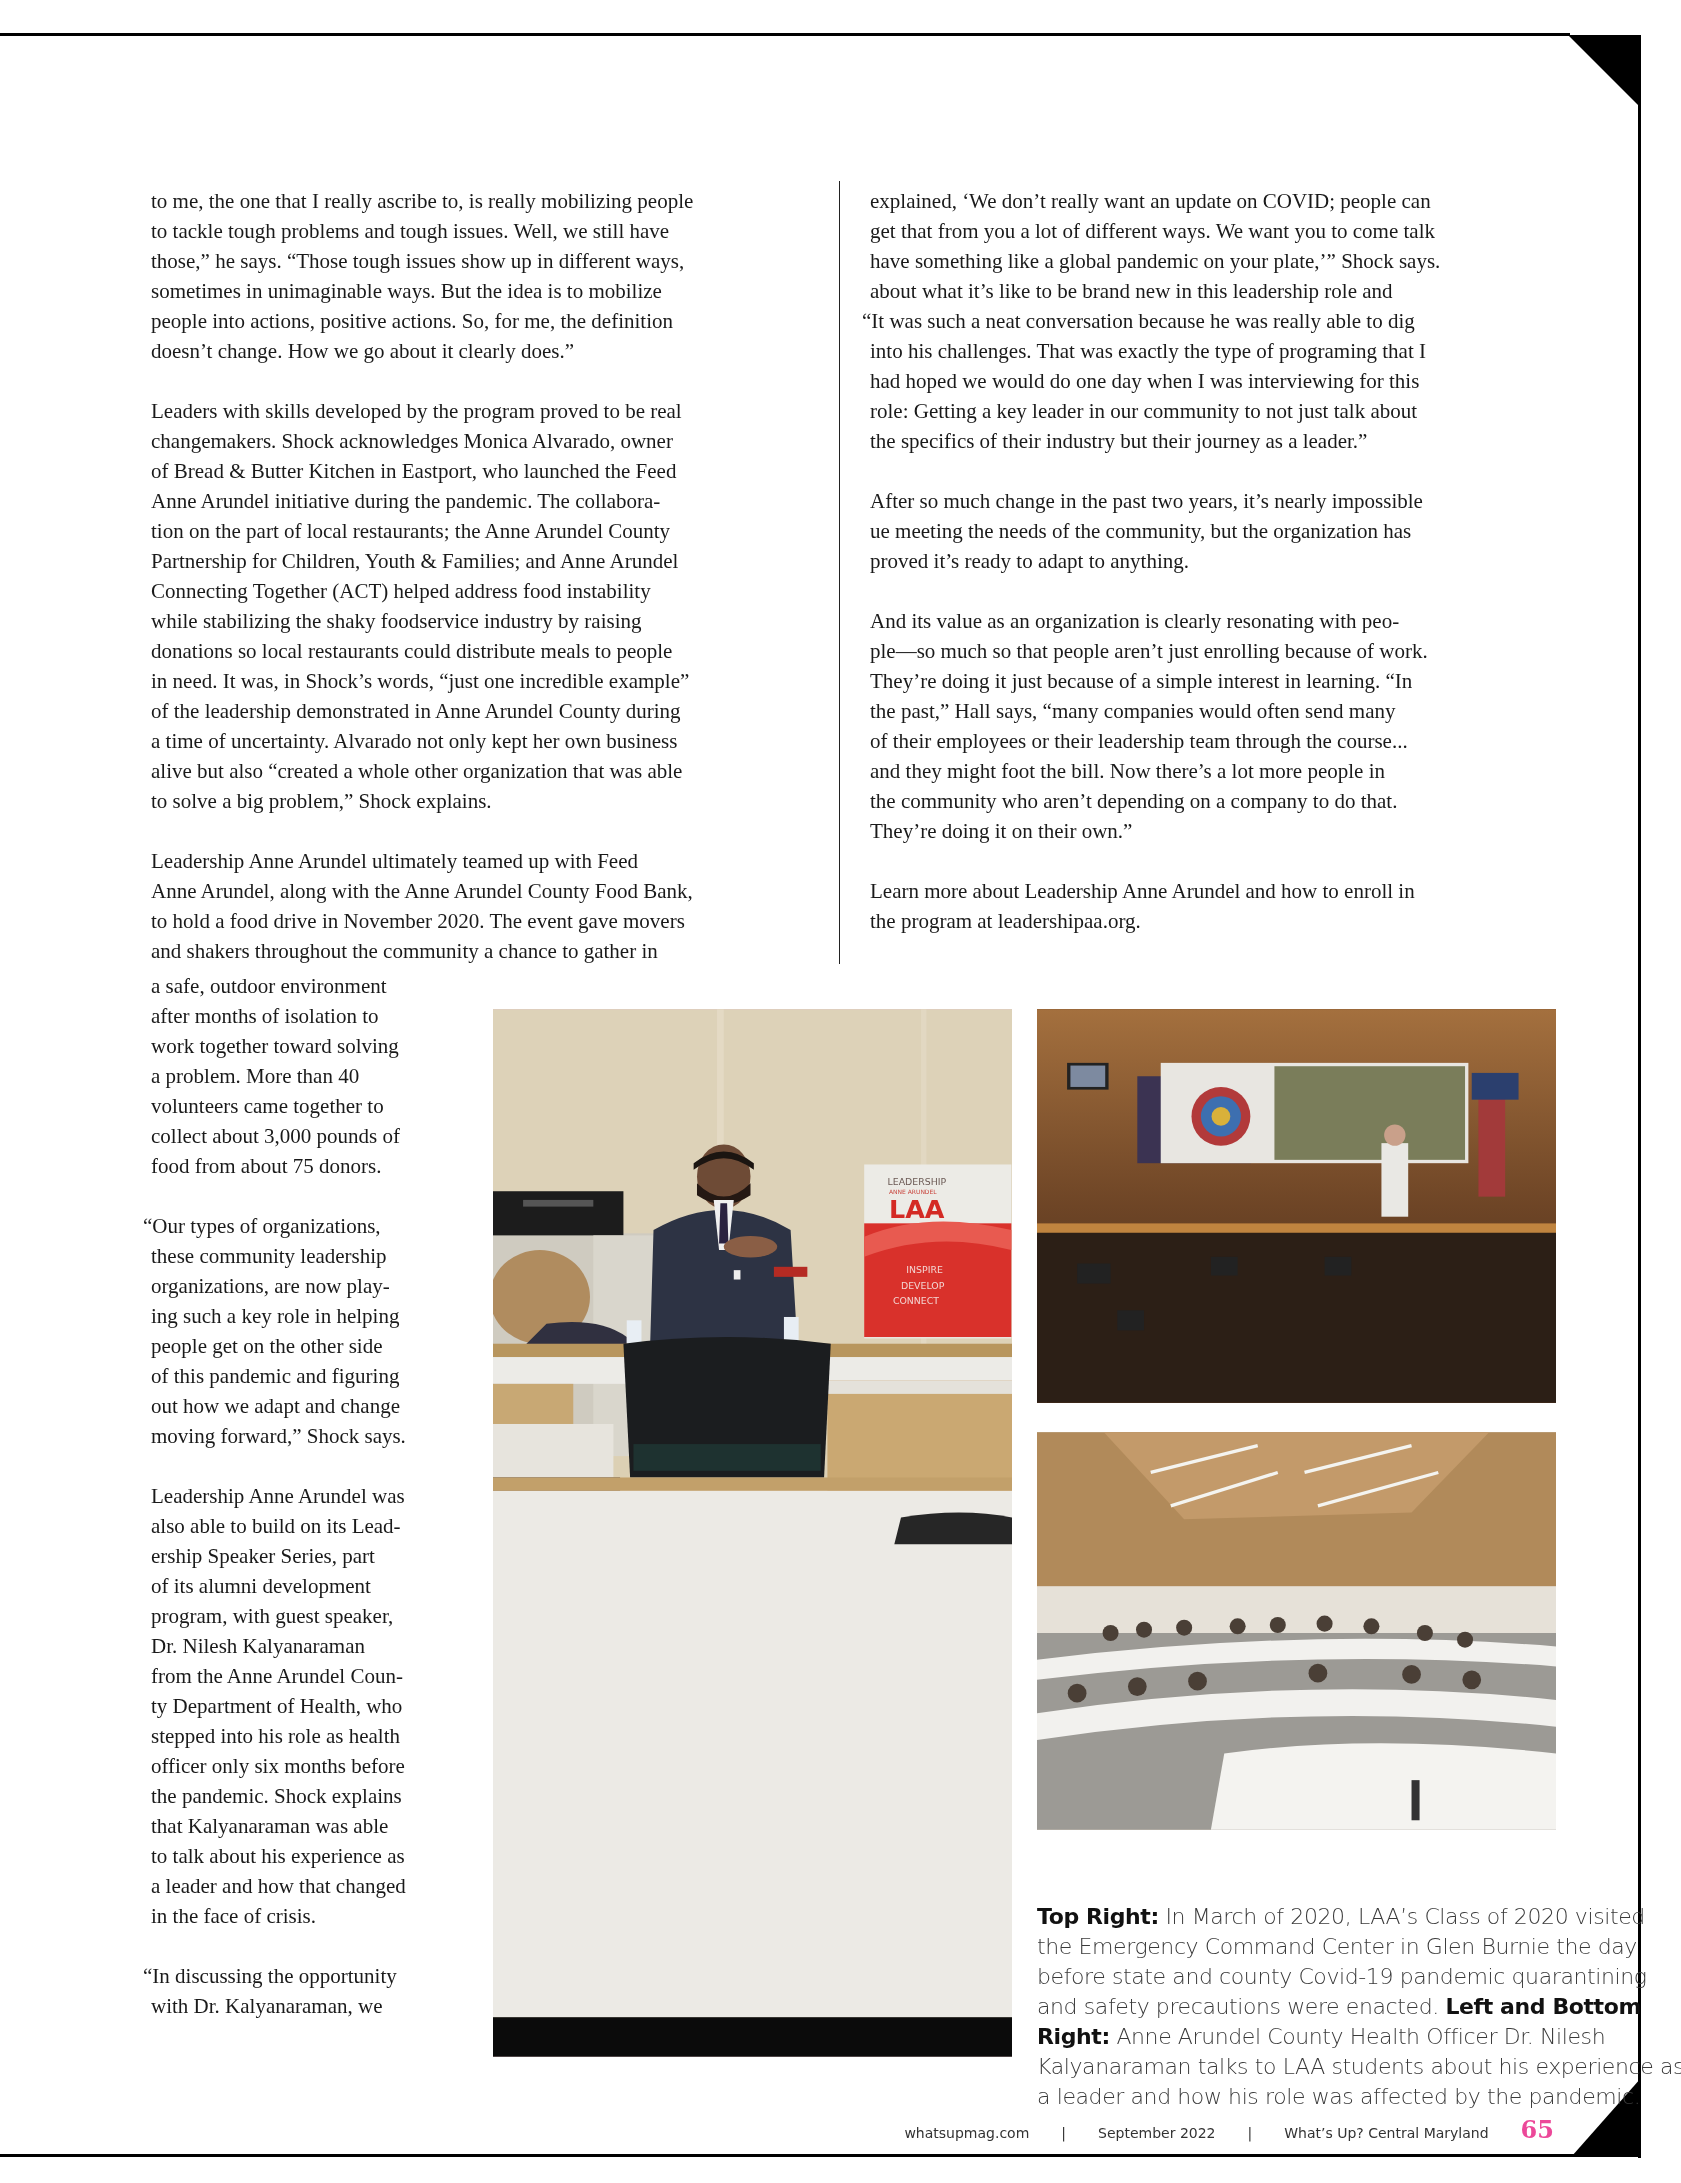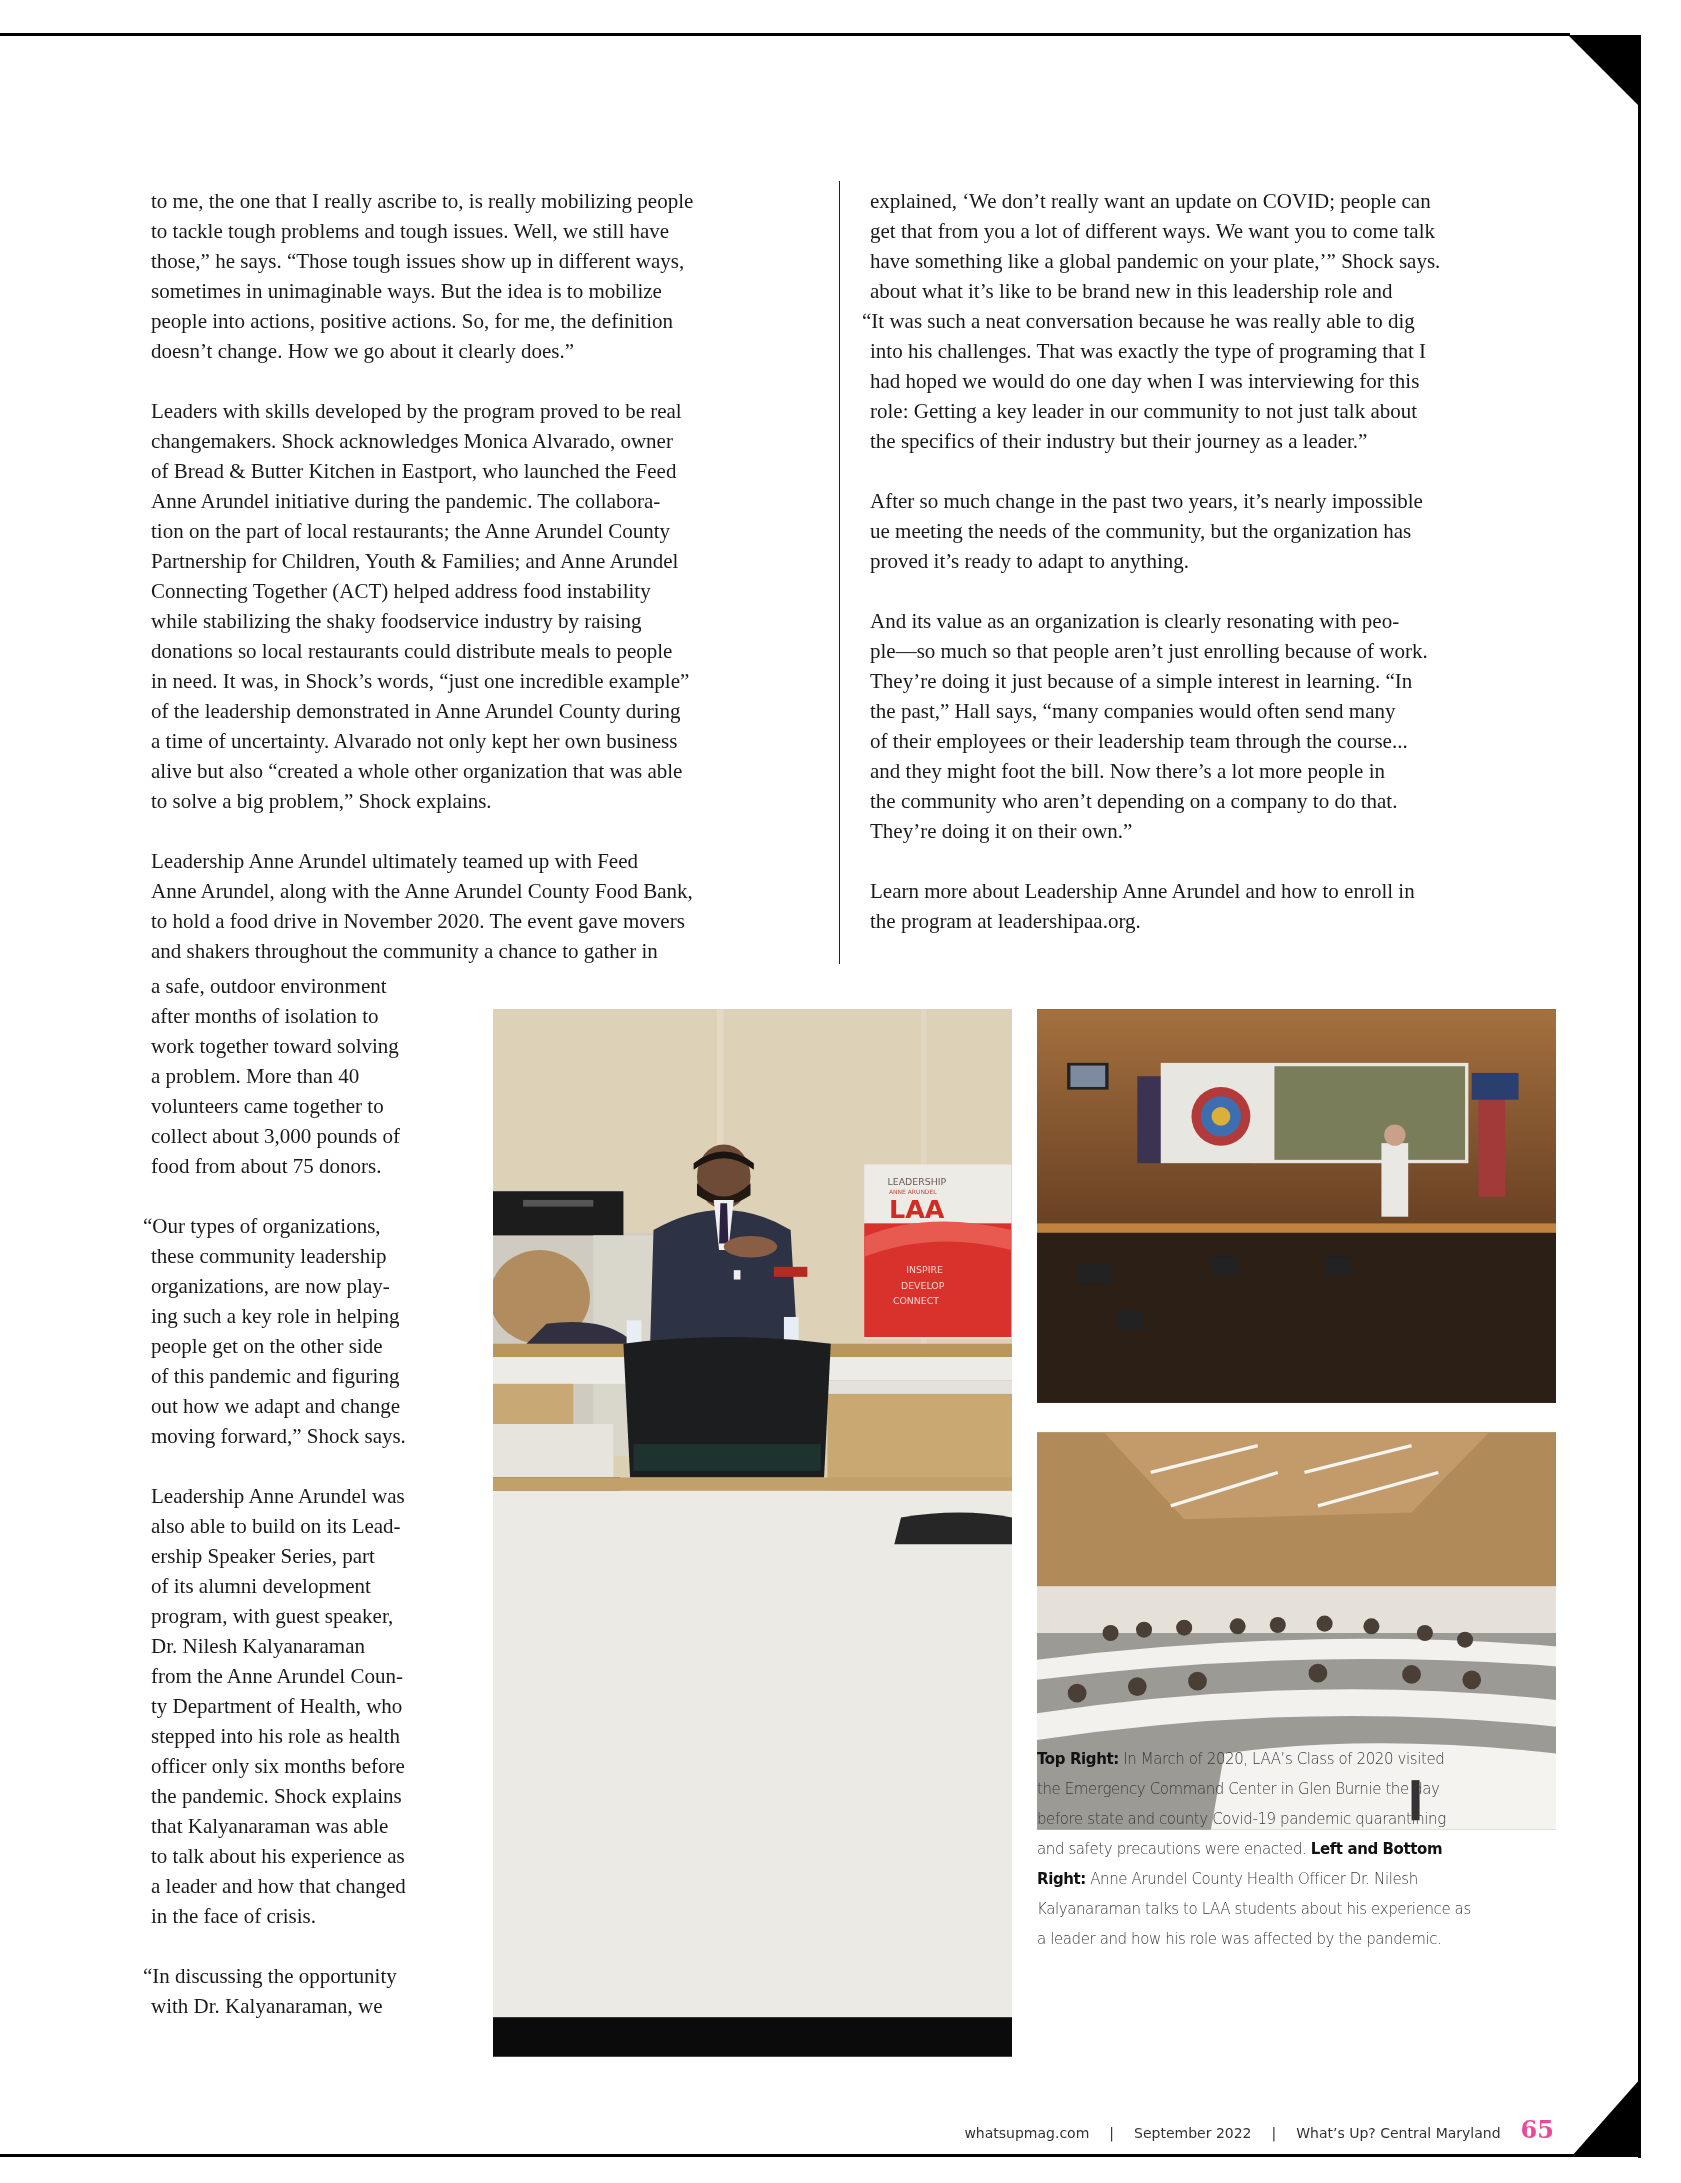--- a/index.html
+++ b/index.html
@@ -21,29 +21,29 @@
   .col-left-narrow { left: 151px; top: 958px; width: 321px; }
   .hang { margin-left: -8px; }
 
   .divider { position: absolute; left: 839px; top: 181px; width: 1.3px; height: 783px; background: #222; }
 
   .photo { position: absolute; overflow: hidden; }
   .photo-left { left: 493px; top: 1009px; width: 519px; height: 1048px; background: #f0abfc; }
   .photo-tr { left: 1037px; top: 1009px; width: 519px; height: 394px; background: #8a5a32; }
   .photo-br { left: 1037px; top: 1432px; width: 519px; height: 398px; background: #cfc6b8; }
 
-  .caption { position: absolute; left: 1037px; top: 1744px; width: 529px;
-    font-family: "DejaVu Sans", "Liberation Sans", sans-serif; font-size: 15px; line-height: 30px;
-    color: #3a3a3a; font-weight: 300; }
+  .caption { position: absolute; left: 1037px; top: 1902px; width: 529px;
+    font-family: "DejaVu Sans", "Liberation Sans", sans-serif; font-size: 22px; line-height: 30px;
+    color: #3a3a3a; font-weight: 300; text-align: right; }
   .caption .line { display: block; white-space: nowrap; letter-spacing: -0.4px; }
   .caption b { color: #111; font-weight: 700; }
 
   .footer { position: absolute; right: 127px; top: 2115px; height: 27px;
     font-family: "DejaVu Sans", "Liberation Sans", sans-serif; font-size: 14px; color: #333;
-    display: flex; align-items: baseline; gap: 20px; }
+    display: flex; align-items: baseline; gap: 32px; }
   .footer .pageno { font-family: "DejaVu Serif", "Liberation Serif", serif; font-weight: 700; font-size: 24px; color: #ec4899; }
 </style>
 </head>
 <body>
 
 <div class="frame-top"></div>
 <div class="frame-right"></div>
 <div class="frame-bottom"></div>
 <div class="corner-tr"></div>
 <div class="corner-br"></div>

